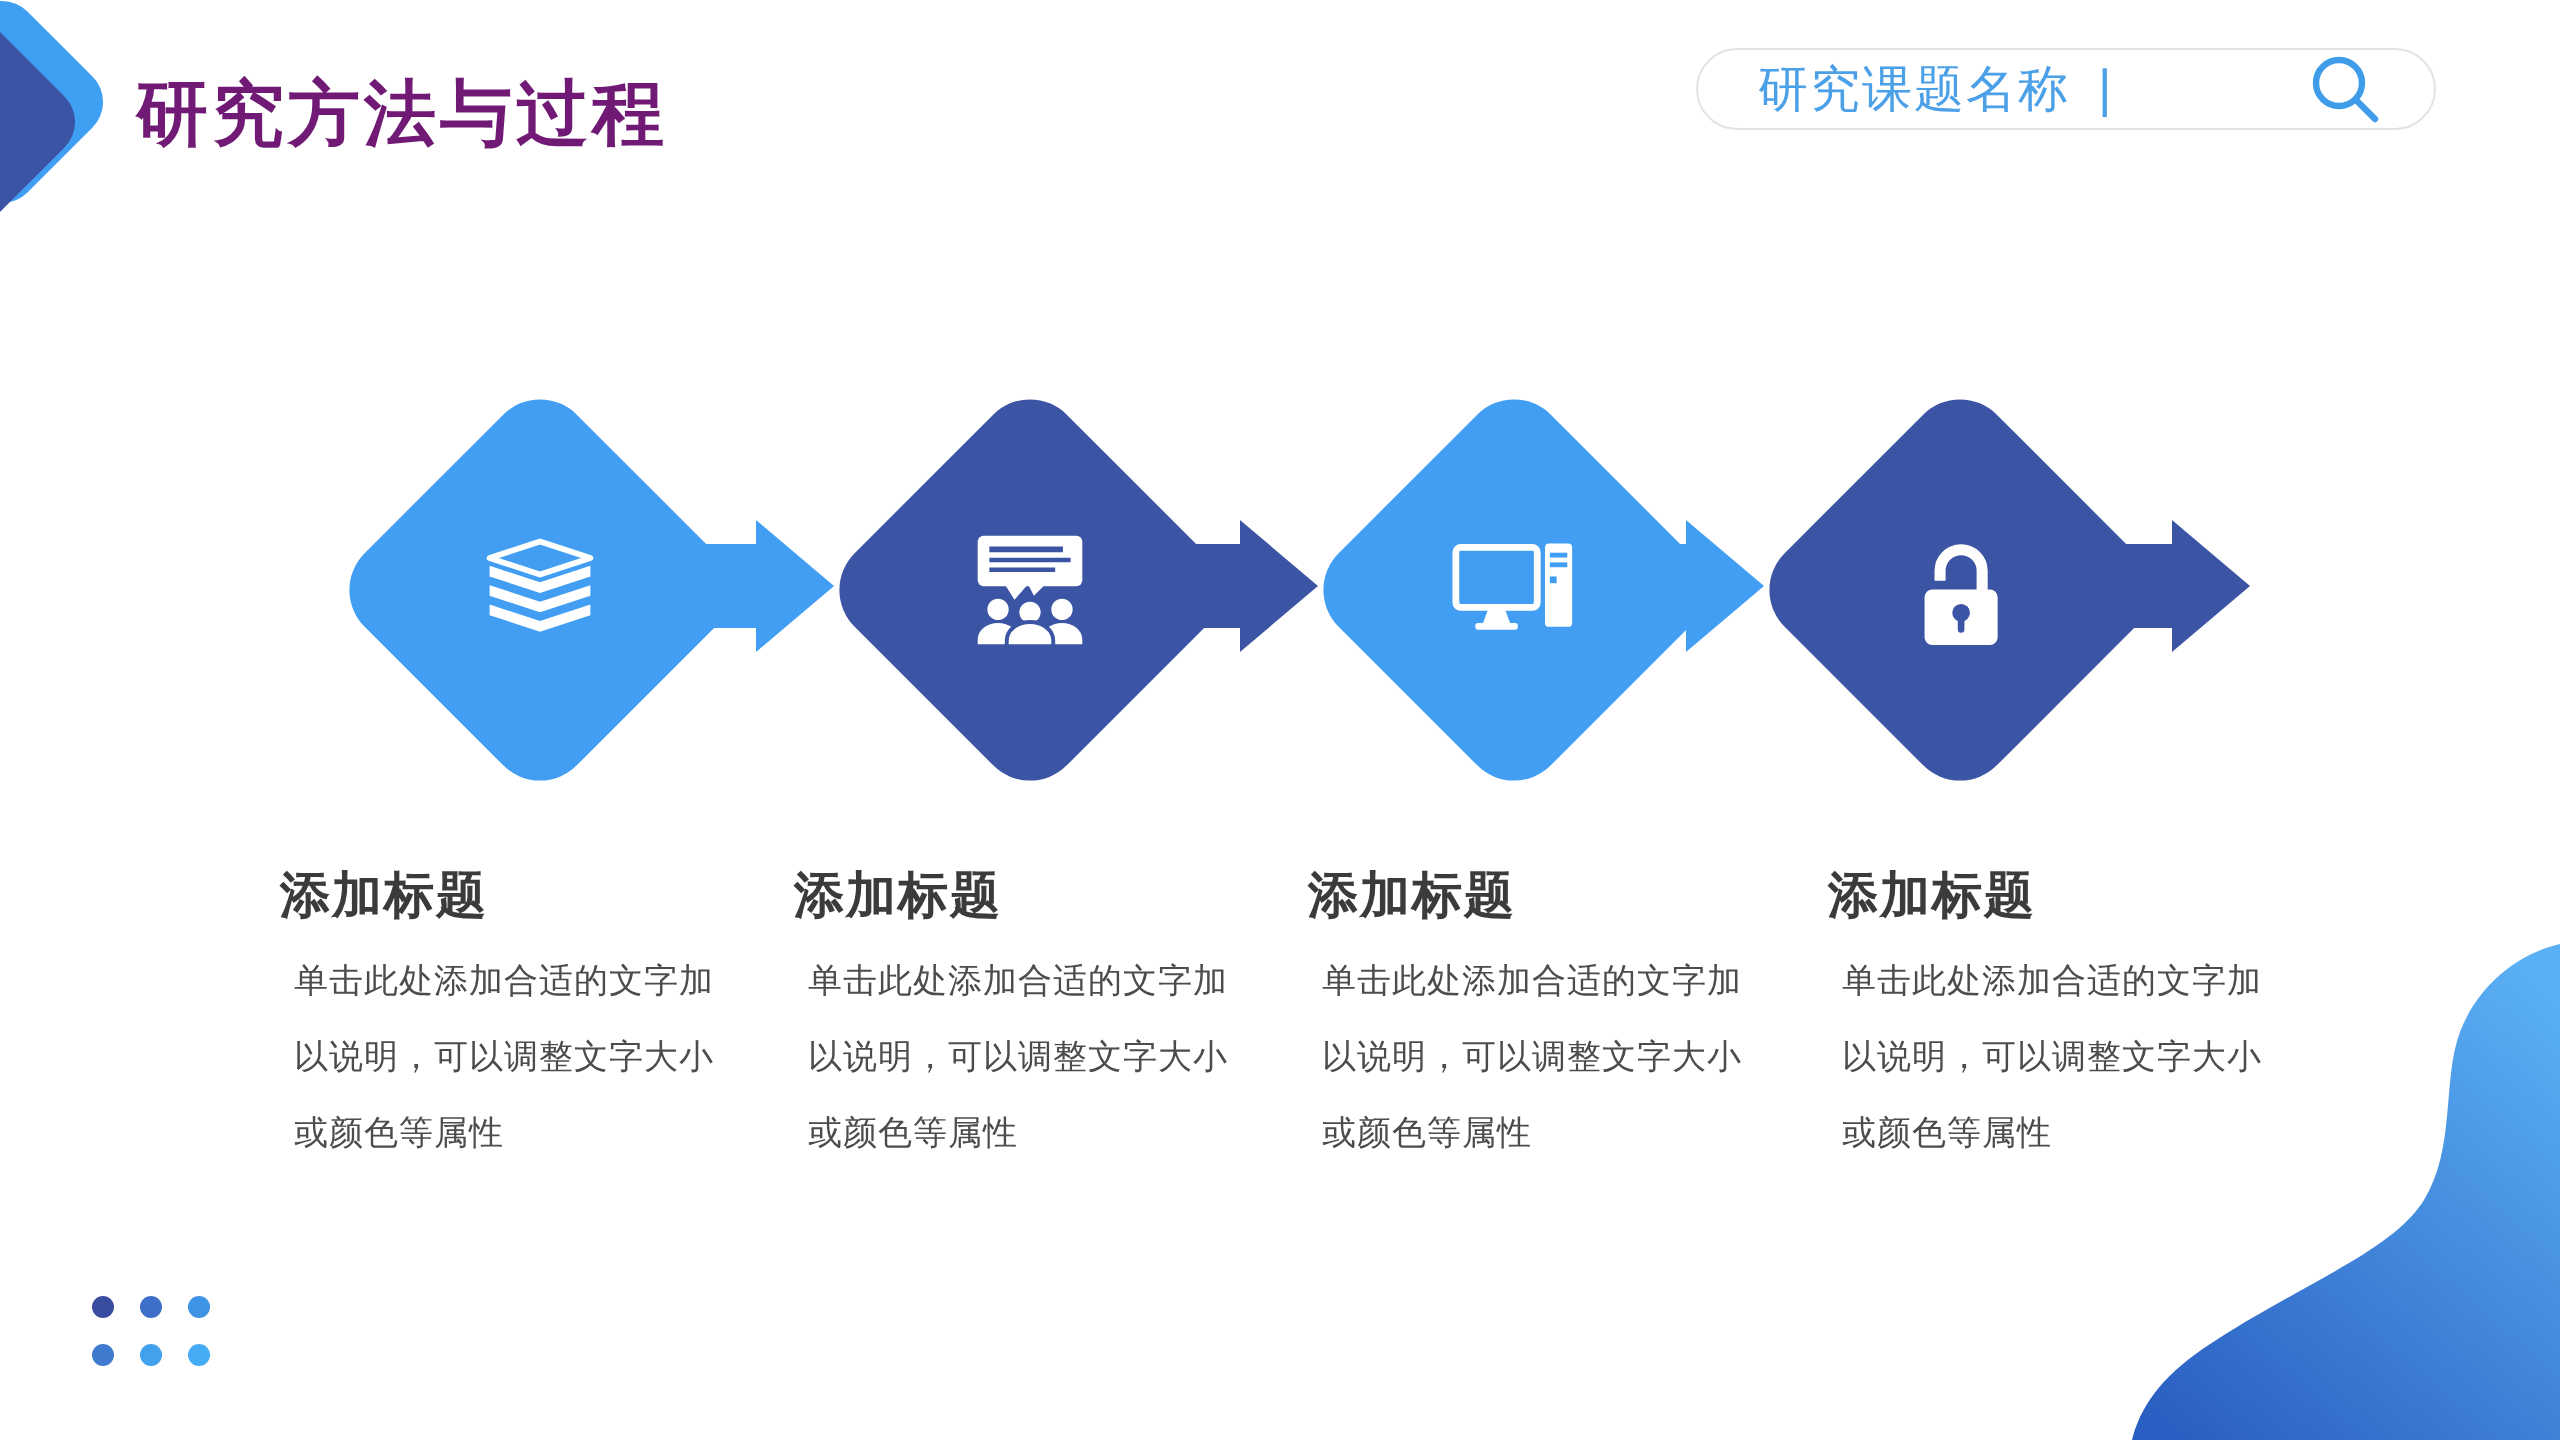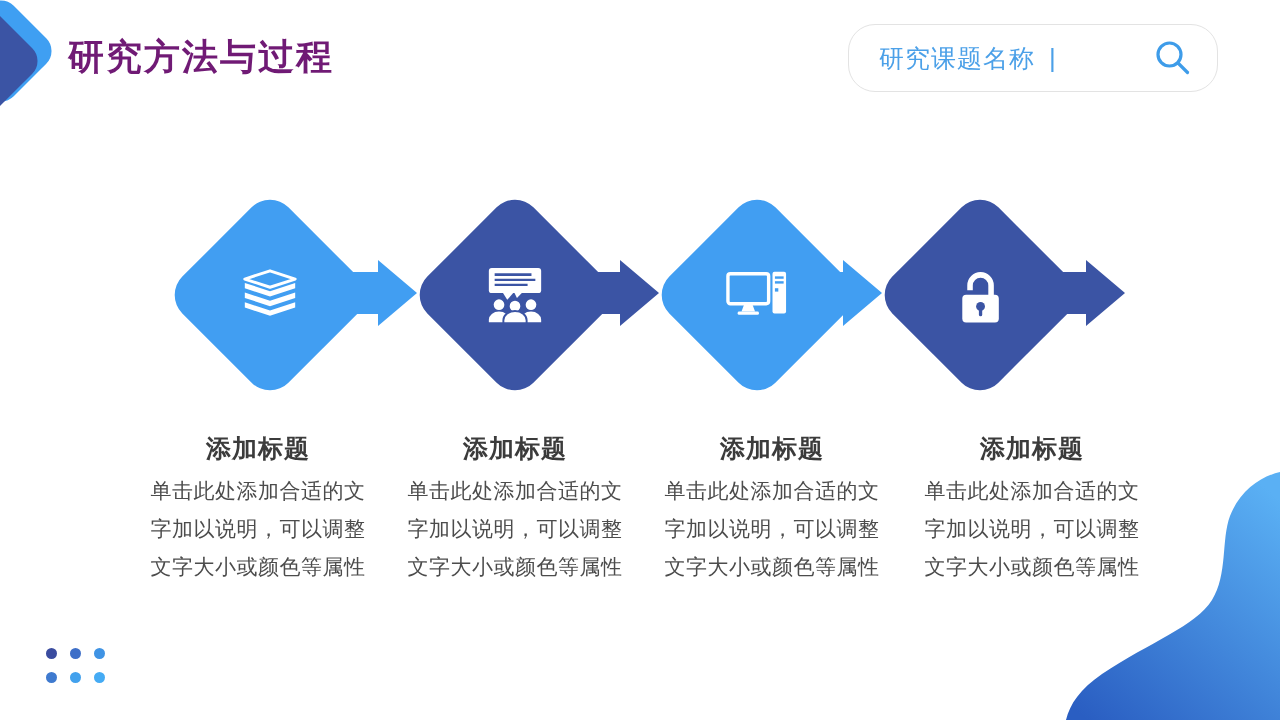--- a/index.html
+++ b/index.html
@@ -13,21 +13,21 @@
 
   
   .chev { position:absolute; width:82px; height:82px; border-radius:18px; transform:rotate(45deg); }
   .chev-back  { left:-40px; top:10px; background:#3F9FF2; }
   .chev-front { left:-54px; top:20px; background:#3B54A4; }
   .slide-title {
     position:absolute; left:68px; top:33px;
     font-size:36px; font-weight:bold; color:#701a75; letter-spacing:2px;
   }
   .search-box {
-    position:absolute; left:848px; top:24px; width:370px; height:68px;
+    position:absolute; left:848px; top:24px; width:370px; height:41px;
     border:1.5px solid #E3E3E3; border-radius:27px; background:#fff;
     display:flex; align-items:center; padding:0 24px 0 30px;
   }
   .search-text { font-size:25px; color:#4BA0E8; letter-spacing:1px; }
   .search-cursor { font-size:26px; color:#4BA0E8; margin-left:14px; font-weight:300; }
   .search-glass { margin-left:auto; width:40px; height:40px; }
 
   
   .diamond { position:absolute; width:150px; height:150px; border-radius:26px; transform:rotate(45deg); z-index:1; }
   .fill-light { background:#419EF2; }
@@ -46,24 +46,24 @@
 
   .flow-arrow { position:absolute; top:260px; width:95px; height:66px; z-index:2; }
   .a1 { left:322px; color:#419EF2; }
   .a2 { left:564px; color:#3B54A4; }
   .a3 { left:787px; color:#419EF2; }
   .a4 { left:1030px; color:#3B54A4; }
   .flow-arrow svg { width:100%; height:100%; display:block; }
   .flow-arrow polygon { fill:currentColor; }
 
   
-  .step-text { position:absolute; top:432px; width:236px; text-align:center; z-index:4; }
+  .step-text { position:absolute; top:432px; width:236px; z-index:4; }
   .t1 { left:140px; } .t2 { left:397px; } .t3 { left:654px; } .t4 { left:914px; }
   .step-title { font-size:25px; font-weight:bold; color:#3B3B3B; line-height:32px; letter-spacing:1px; }
-  .step-body  { width:222px; margin:8px auto 0; font-size:21px; color:#4C4C4C; line-height:38px; letter-spacing:0.5px; }
+  .step-body  { width:222px; margin:8px auto 0; font-size:17px; color:#4C4C4C; line-height:38px; letter-spacing:0.5px; }
 
   
   .dots-grid { position:absolute; left:46px; top:648px; display:grid;
                grid-template-columns:repeat(3,11px); grid-auto-rows:11px; column-gap:13px; row-gap:13px; z-index:5; }
   .dot { width:11px; height:11px; border-radius:50%; }
   .dc1 { background:#3A4C9F; } .dc2 { background:#3E6FC8; } .dc3 { background:#3F93E4; }
   .dc4 { background:#3F7ACF; } .dc5 { background:#42A1ED; } .dc6 { background:#45ABF4; }
 
   .corner-blob { position:absolute; left:0; top:0; width:1280px; height:720px; pointer-events:none; z-index:0; }
 </style>

